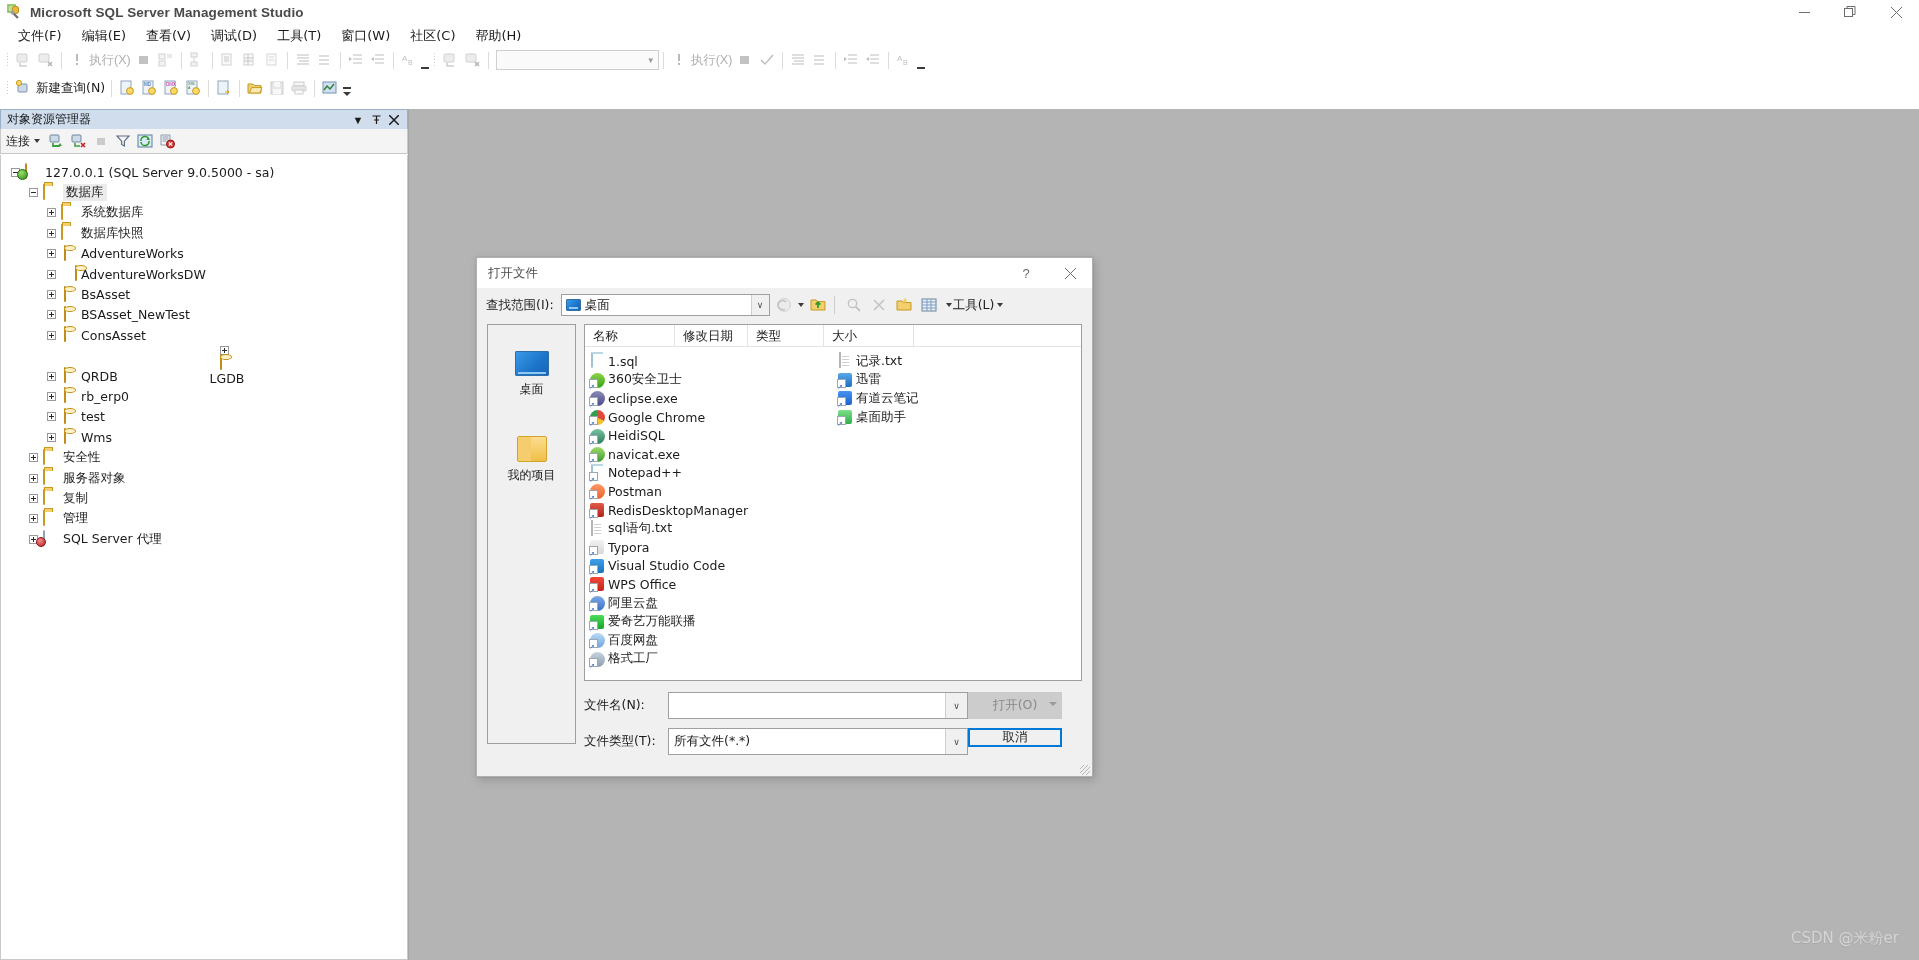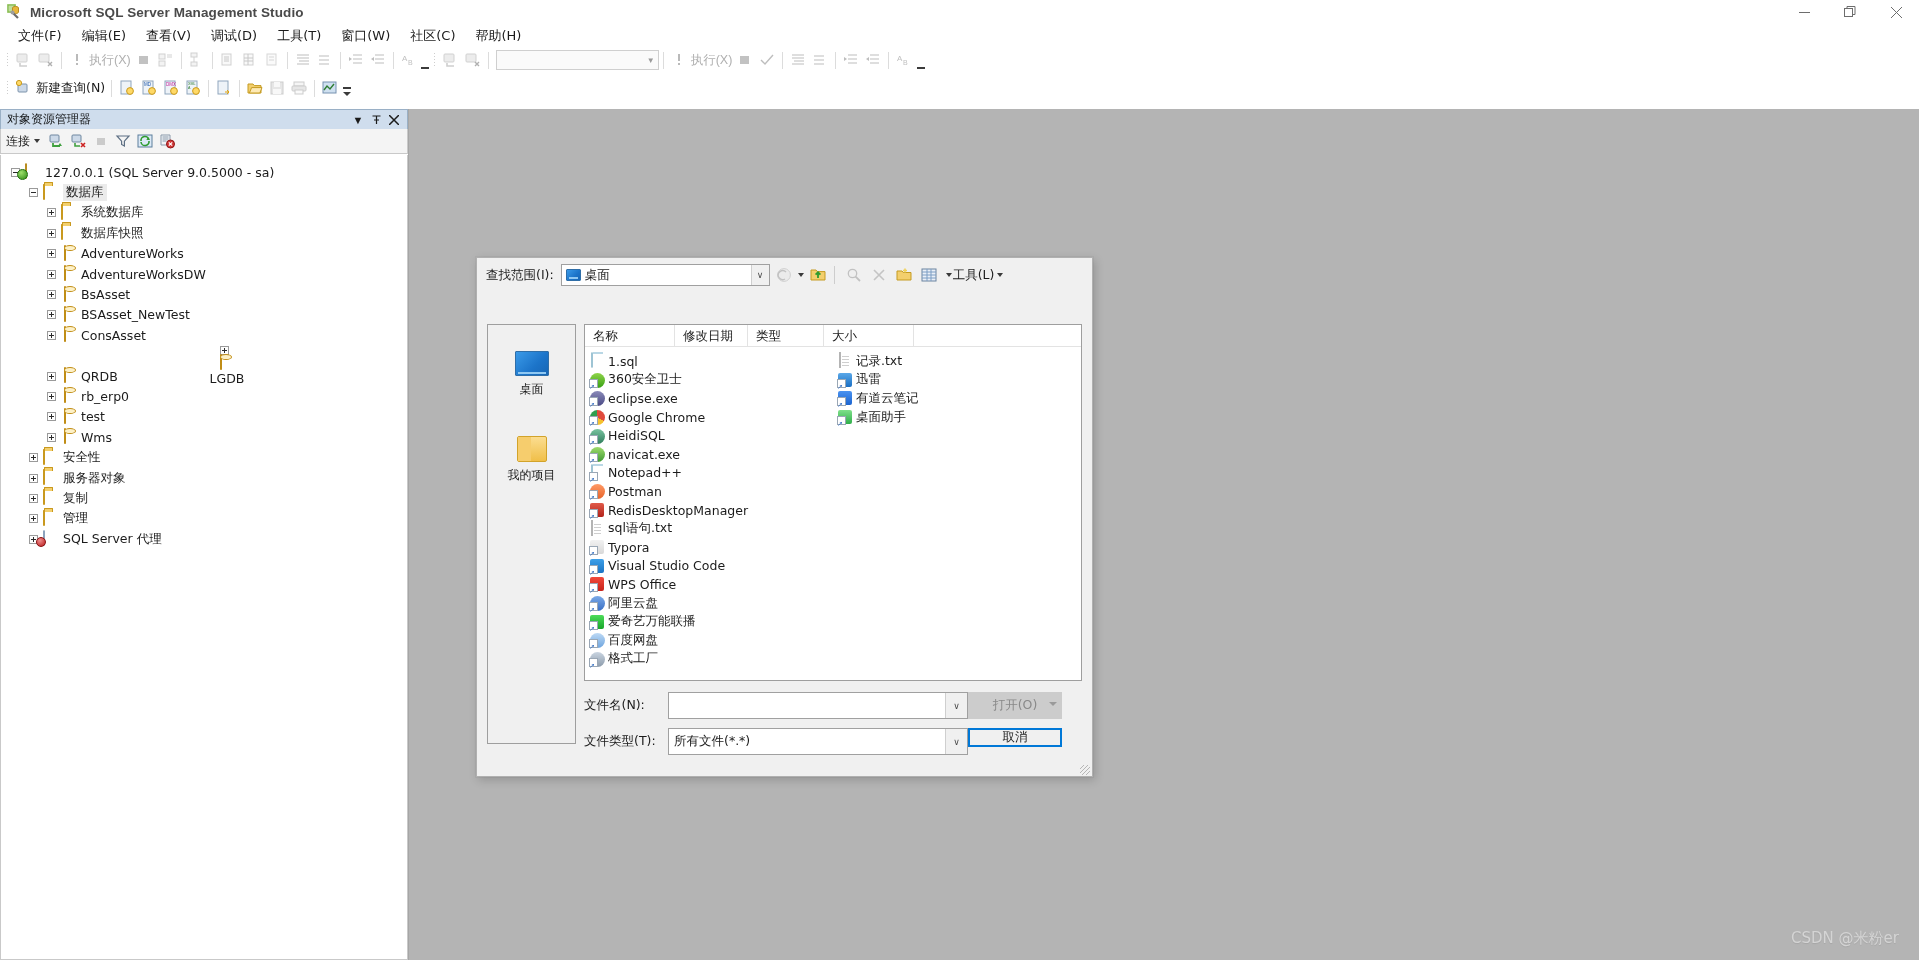--- a/index.html
+++ b/index.html
@@ -678,21 +678,21 @@
         <div class="tnode" style="padding-left: 46px;">
           <span class="tplus plus"></span>
           <span class="ticon"><span class="folder"></span></span>
           <span class="tlabel">数据库快照</span>
         </div>
         <div class="tnode" style="padding-left: 46px;">
           <span class="tplus plus"></span>
           <span class="ticon"><span class="cyl"></span></span>
           <span class="tlabel">AdventureWorks</span>
         </div>
-        <div class="tnode" style="padding-left: 46px;">
+        <div class="tnode" style="padding-left: 46px; text-align: right;">
           <span class="tplus plus"></span>
           <span class="ticon"><span class="cyl"></span></span>
           <span class="tlabel">AdventureWorksDW</span>
         </div>
         <div class="tnode" style="padding-left: 46px;">
           <span class="tplus plus"></span>
           <span class="ticon"><span class="cyl"></span></span>
           <span class="tlabel">BsAsset</span>
         </div>
         <div class="tnode" style="padding-left: 46px;">
@@ -752,20 +752,31 @@
         </div>
         <div class="tnode" style="padding-left: 28px;">
           <span class="tplus plus"></span>
           <span class="ticon"><span class="agent"></span></span>
           <span class="tlabel">SQL Server 代理</span>
         </div>
       </div>
   </div>
 
   <div id="dialog">
+    <div id="dlg-title">
+      <div id="dlg-title-text">打开文件</div>
+      <div id="dlg-btns">
+        <div class="dbtn">?</div>
+        <div class="dbtn">
+          <svg width="11" height="11" viewBox="0 0 11 11">
+              <path d="M0 0l11 11M11 0L0 11" stroke="#6c6c6c"></path>
+            </svg>
+        </div>
+      </div>
+    </div>
 
     <div id="dlg-navbar">
       <div class="nav-label">查找范围(I):</div>
       <div id="lookin">
         <span class="monitor" style="width:15px;height:12px;margin-left:4px;"></span>
         <span class="val">桌面</span>
         <span class="cb-arrow">∨</span>
       </div>
 
       <div class="nav-ic">

